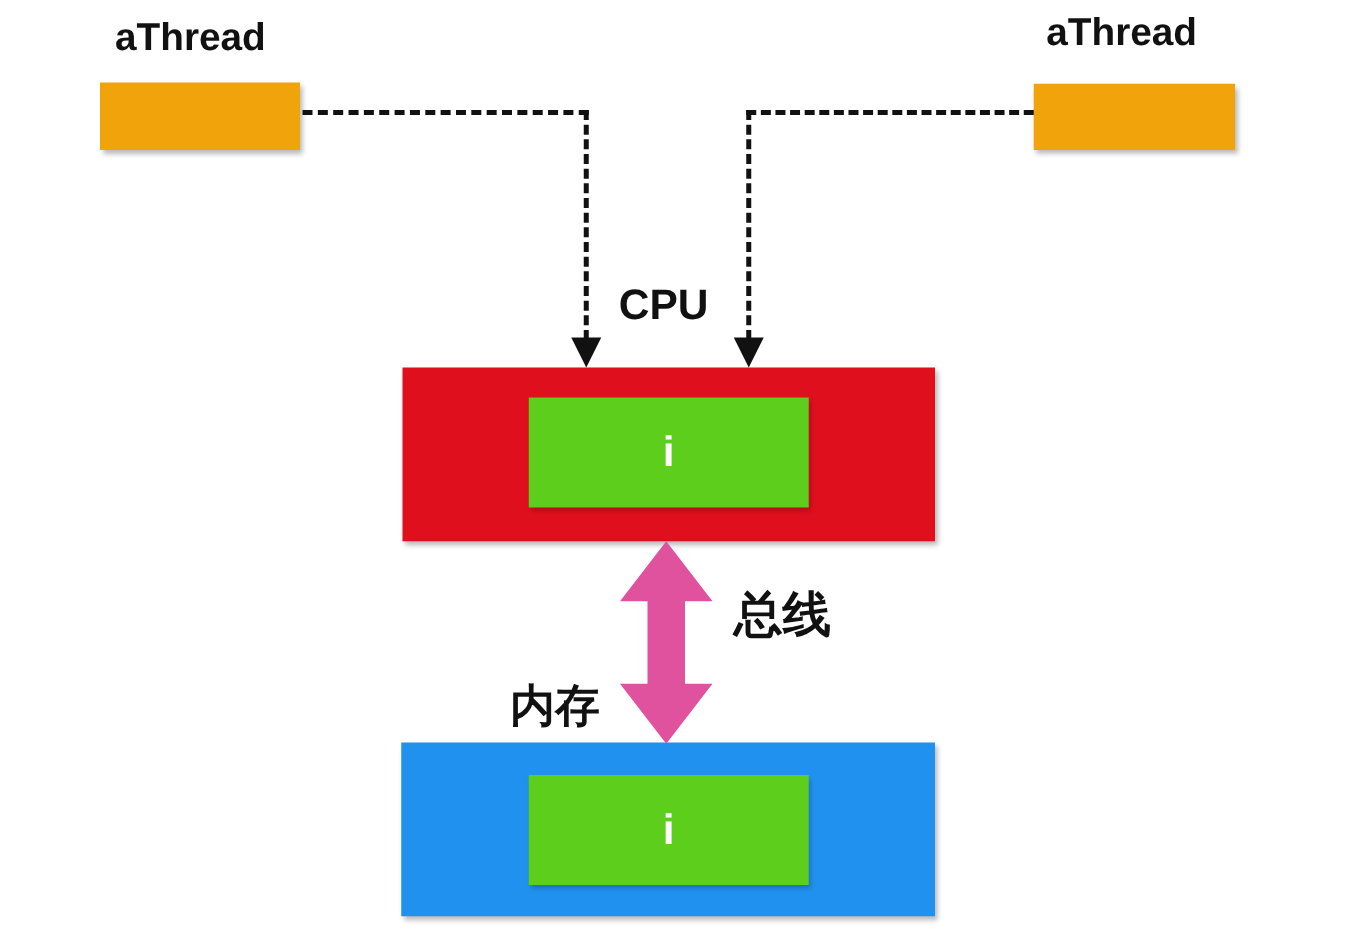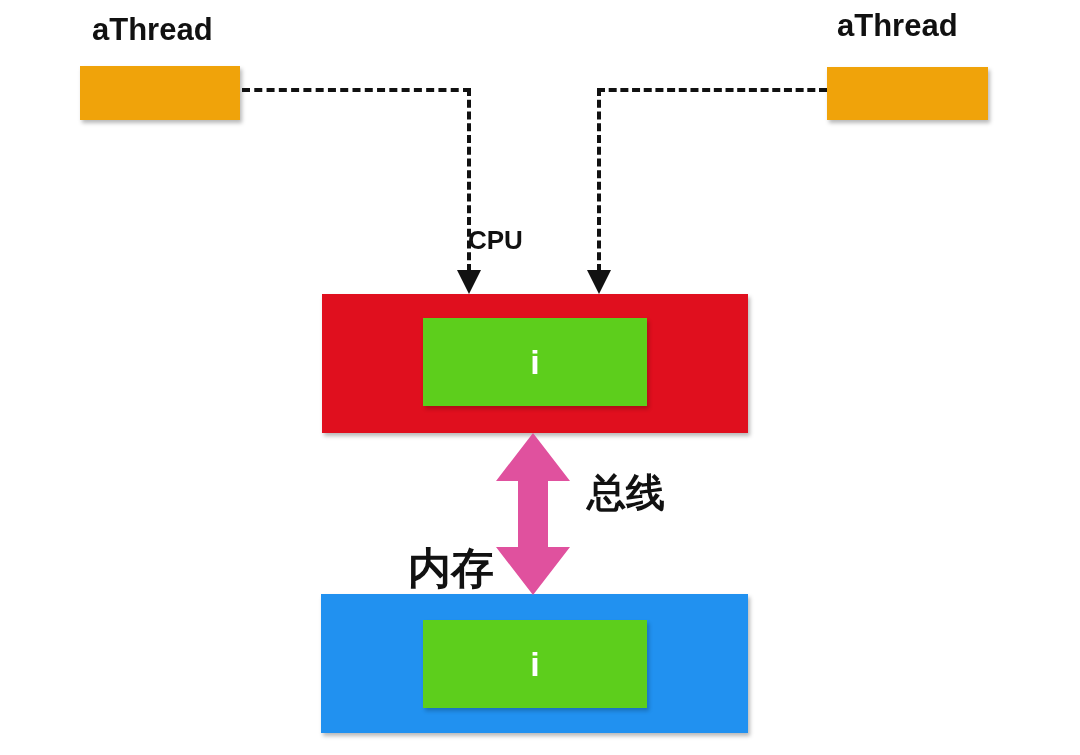--- a/index.html
+++ b/index.html
@@ -65,34 +65,34 @@
   <div class="lbl" style="left:837px;top:10px;font-size:31px;">aThread</div>
 
   <div class="box thread-box" style="left:80px;top:66px;width:160px;height:54px;"></div>
   <div class="box thread-box" style="left:827px;top:67px;width:161px;height:53px;"></div>
 
   <div class="connector elbow-right" style="left:242px;top:88px;width:225px;height:180px;"></div>
   <div class="connector elbow-left" style="left:597px;top:88px;width:226px;height:180px;"></div>
   <div class="arrowhead" style="left:457px;top:270px;"></div>
   <div class="arrowhead" style="left:587px;top:270px;"></div>
 
-  <div class="lbl" style="left:468px;top:227px;font-size:26px;">CPU</div>
+  <div class="lbl" style="left:495px;top:227px;font-size:34px;">CPU</div>
 
   <div class="box cpu-box" style="left:322px;top:294px;width:426px;height:139px;"></div>
   <div class="box variable-box" style="left:423px;top:318px;width:224px;height:88px;">
     <span>i</span>
   </div>
 
   <svg class="bus-arrow" viewBox="0 0 74 162">
     <polygon points="37,0 74,48 52,48 52,114 74,114 37,162 0,114 22,114 22,48 0,48"></polygon>
   </svg>
 
   <div class="lbl" style="left:587px;top:473px;font-size:39px;">总线</div>
 
-  <div class="lbl" style="left:408px;top:547px;font-size:43px;">内存</div>
+  <div class="lbl" style="left:408px;top:547px;font-size:36px;">内存</div>
 
   <div class="box memory-box" style="left:321px;top:594px;width:427px;height:139px;"></div>
   <div class="box variable-box" style="left:423px;top:620px;width:224px;height:88px;">
     <span>i</span>
   </div>
 
 
 </div>
 
 </body></html>

